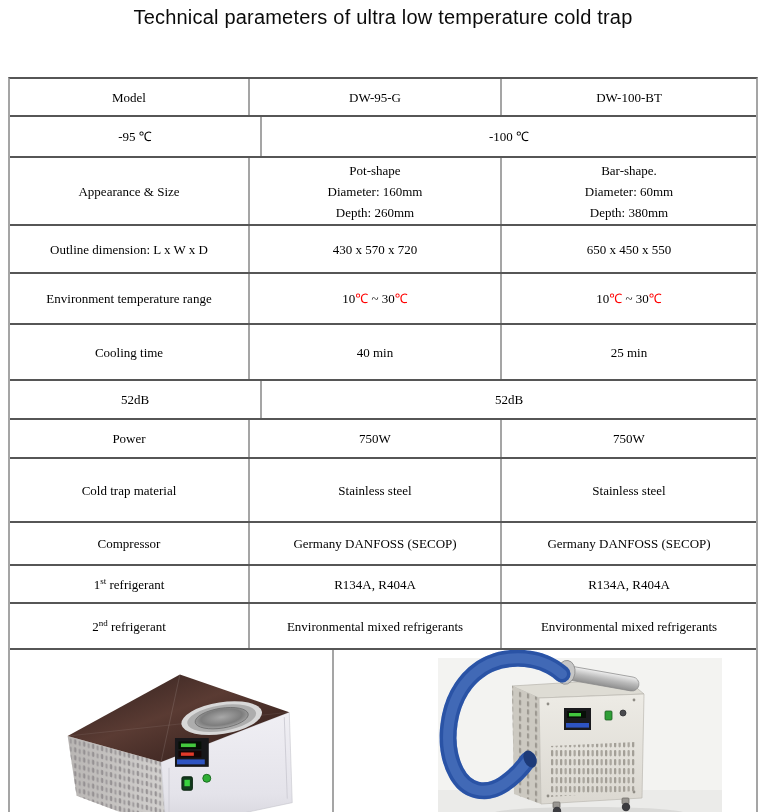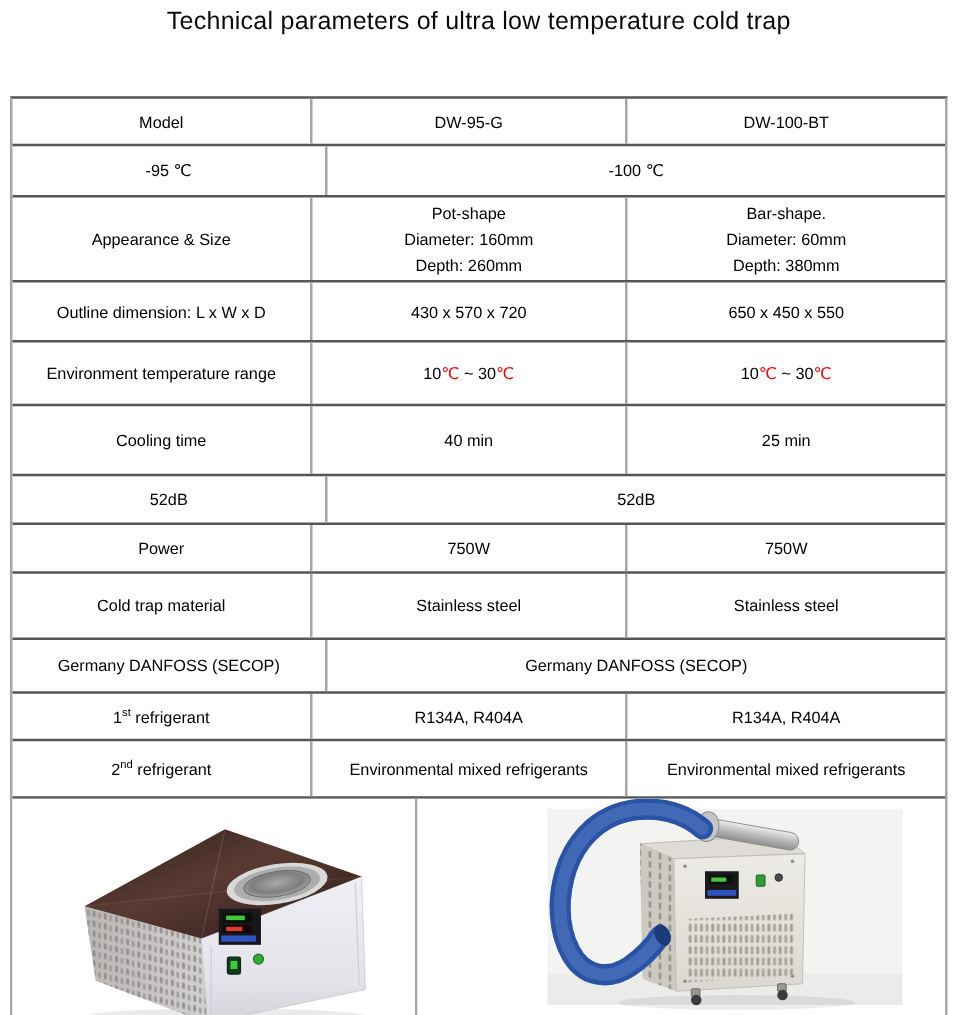--- a/index.html
+++ b/index.html
@@ -11,25 +11,25 @@
 
   
   .tbl { position:absolute; left:8px; top:77px; width:750px;
          border-top:2px solid #565656; border-bottom:2px solid #565656;
          border-left:2px solid #a5a5a5; border-right:2px solid #a5a5a5;
          background:#fff; }
   .tr { display:flex; border-bottom:2px solid #565656; }
   .tr:last-child { border-bottom:none; }
   .td { display:flex; flex-direction:column; align-items:center; justify-content:center;
         font-size:13px; line-height:21px; padding:2px 8px;
-        border-right:2px solid #a5a5a5; }
+        border-right:2px solid #a5a5a5;font-family:Liberation Serif, serif; }
   .td:last-child { border-right:none; }
   .c1 { width:240px; } .c2 { width:252px; } .c3 { flex:1; }
   .r1{height:38px}.r2{height:41px}.r3{height:68px}.r4{height:48px}.r5{height:51px}
-  .r6{height:56px}.r7{height:39px}.r8{height:39px}.r9{height:53px}.r10{height:43px}
+  .r6{height:56px}.r7{height:39px}.r8{height:39px}.r9{height:64px}.r10{height:43px}
   .r11{height:38px}.r12{height:46px}.rimg{height:187px}
   .red { color:#ff0000; }
   sup { font-size:9px; line-height:0; vertical-align:super; }
   .inline-cell { display:block; }
 
   .ic1 { width:324px; } .ic2 { flex:1; }
   .img-cell { display:flex; align-items:center; justify-content:center; padding:0;
               border-right:2px solid #a5a5a5; background:#fff; }
   .img-cell:last-child { border-right:none; }
   .img-cell svg { display:block; }
@@ -100,20 +100,21 @@
       <div class="td c3">750W</div>
     </div>
 
     <div class="tr r9">
       <div class="td c1">Cold trap material</div>
       <div class="td c2">Stainless steel</div>
       <div class="td c3">Stainless steel</div>
     </div>
 
     <div class="tr r10">
+      <div class="td c1">Compressor</div>
       <div class="td c2">Germany DANFOSS (SECOP)</div>
       <div class="td c3">Germany DANFOSS (SECOP)</div>
     </div>
 
     <div class="tr r11">
       <div class="td c1">
         <span class="inline-cell"><span>1</span><sup>st</sup><span> refrigerant</span></span>
       </div>
       <div class="td c2">R134A, R404A</div>
       <div class="td c3">R134A, R404A</div>

